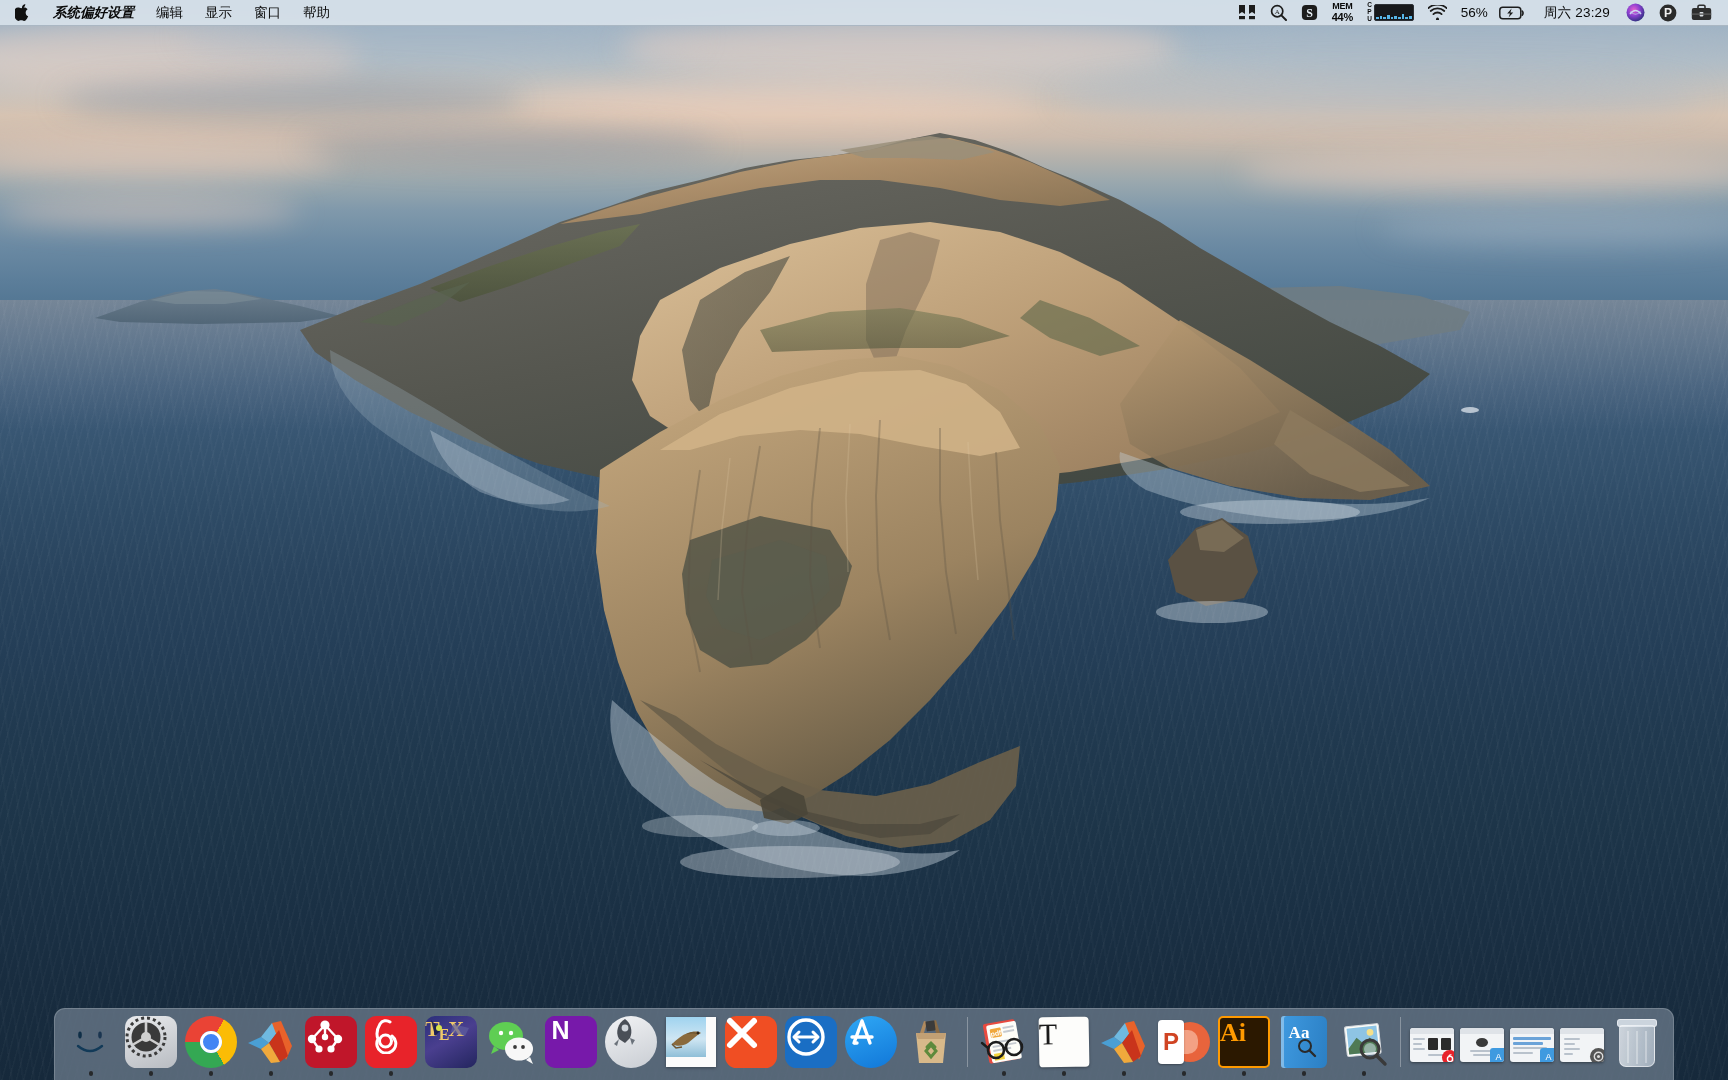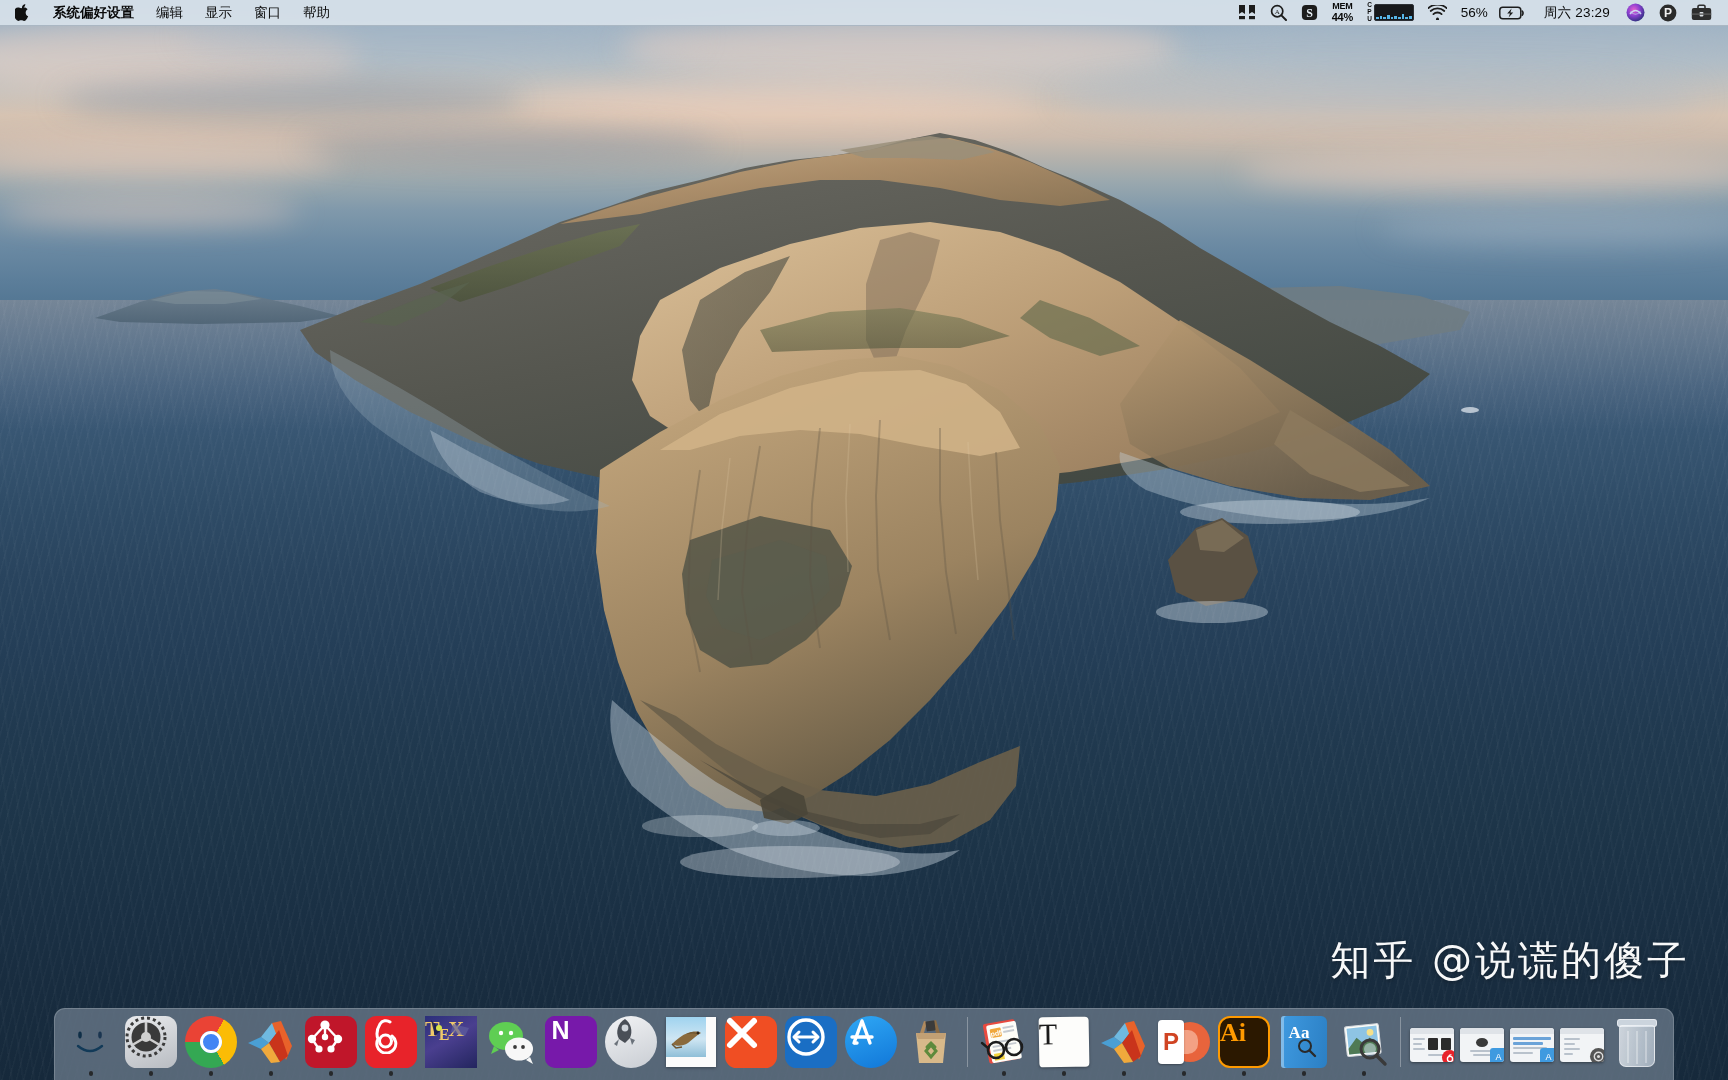--- a/index.html
+++ b/index.html
@@ -94,21 +94,21 @@
     border-bottom:1px solid rgba(120,135,150,0.45);
     z-index:50;
     font-size:13.5px; color:#0a0a0a;
   }
   .mb-left { display:flex; align-items:center; height:100%; padding-left:11px; }
   .mb-right { margin-left:auto; display:flex; align-items:center; height:100%; padding-right:9px; }
   .mb-item {
     padding:0 11px; height:100%; display:flex; align-items:center;
     white-space:nowrap; cursor:default;
   }
-  .mb-item.bold { font-weight:bold; }
+  .mb-item.bold { font-weight:bold;font-style:italic; }
   .apple-logo { padding:0 12px 0 4px; display:flex; align-items:center; height:100%; }
   .mb-status {
     padding:0 7px; height:100%; display:flex; align-items:center;
     white-space:nowrap;
   }
   .mb-time { padding:0 9px 0 12px; font-size:13.5px; letter-spacing:.2px; }
   .mb-batt-pct { font-size:13.5px; padding-right:4px; }
 
   .memwidget { display:flex; flex-direction:column; align-items:center;
     line-height:1; font-size:9.5px; font-weight:bold; letter-spacing:-.2px; }
@@ -172,26 +172,26 @@
   }
   .run-dot.hidden { visibility:hidden; }
   .dock-sep {
     width:1px; height:50px; margin:4px 6px 0 6px;
     background:rgba(255,255,255,0.30);
   }
   .dock-item.minwin { width:50px; }
   .dock-item.minwin .dock-icon { width:46px; height:46px; margin-top:9px; }
 
   .ai-icon {
-    width:52px;height:52px;border-radius:12px;background:#2b1800;
+    width:52px;height:52px;border-radius:5px;background:#2b1800;
     border:2px solid #ff9a00; display:flex;align-items:center;justify-content:center;
     color:#ff9a00; font-size:26px; font-weight:bold; font-family:"Liberation Serif",serif;
   }
   .tex-icon {
-    width:52px;height:52px;border-radius:0;
+    width:52px;height:52px;border-radius:10px;
     background:linear-gradient(150deg,#2b2f7a,#4a3f8f 45%,#23255e);
     position:relative; overflow:hidden;
     display:flex;align-items:flex-end;justify-content:center;
   }
   .tex-icon .tx {
     color:#f0c96a; font-family:"Liberation Serif",serif; font-size:22px;
     font-weight:bold; margin-bottom:7px; letter-spacing:-1px;
   }
   .onenote {
     width:52px;height:52px;border-radius:10px;overflow:hidden;
@@ -468,21 +468,20 @@
     <path d="M1196,530 L1222,520 L1244,538 L1224,552 L1200,550 Z" fill="#7b6e58" opacity="0.9"></path>
     <ellipse cx="1212" cy="612" rx="56" ry="11" fill="#dbe6ee" opacity="0.40"></ellipse>
 
     <path d="M760,800 L782,786 L804,796 L808,814 L788,824 L764,818 Z" fill="#4a4638" opacity="0.9"></path>
     <ellipse cx="786" cy="828" rx="34" ry="8" fill="#dbe6ee" opacity="0.35"></ellipse>
 
     <ellipse cx="1470" cy="410" rx="9" ry="3" fill="#e8eef3" opacity="0.7"></ellipse>
   </svg>
   </div>
 
-  <div id="watermark">知乎 @说谎的傻子</div>
 
   <div id="menubar">
     <div class="mb-left">
       <div class="apple-logo">
         <svg width="15" height="17" viewBox="0 0 15 17">
           <path fill="#111" d="M10.3,0c0.1,1-0.3,2-0.9,2.7C8.8,3.4,7.9,4,7,3.9C6.9,3,7.3,2,7.9,1.3C8.5,0.6,9.5,0.1,10.3,0z
             M13.2,12.3c-0.4,0.9-0.6,1.3-1.1,2.1c-0.7,1.1-1.7,2.5-3,2.5c-1.1,0-1.4-0.7-2.9-0.7c-1.5,0-1.8,0.7-2.9,0.7
             c-1.3,0-2.2-1.2-3-2.3c-2-3.1-2.2-6.8-1-8.8C0.3,4.4,1.7,3.6,3,3.6c1.3,0,2.1,0.7,3.2,0.7c1.1,0,1.7-0.7,3.2-0.7
             c1.1,0,2.3,0.6,3.2,1.7C9.7,7.1,10.2,11.1,13.2,12.3z"></path>
         </svg>

